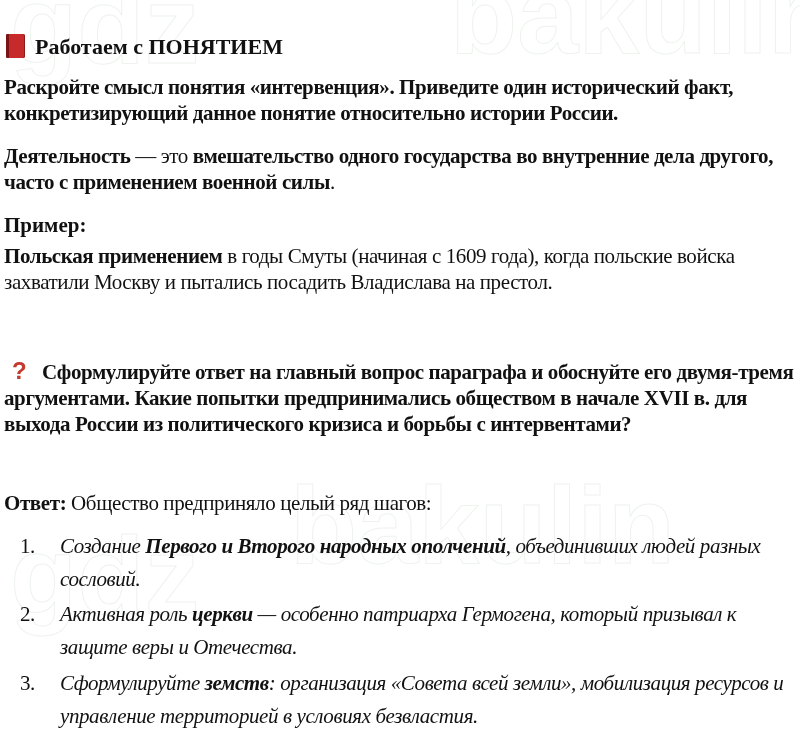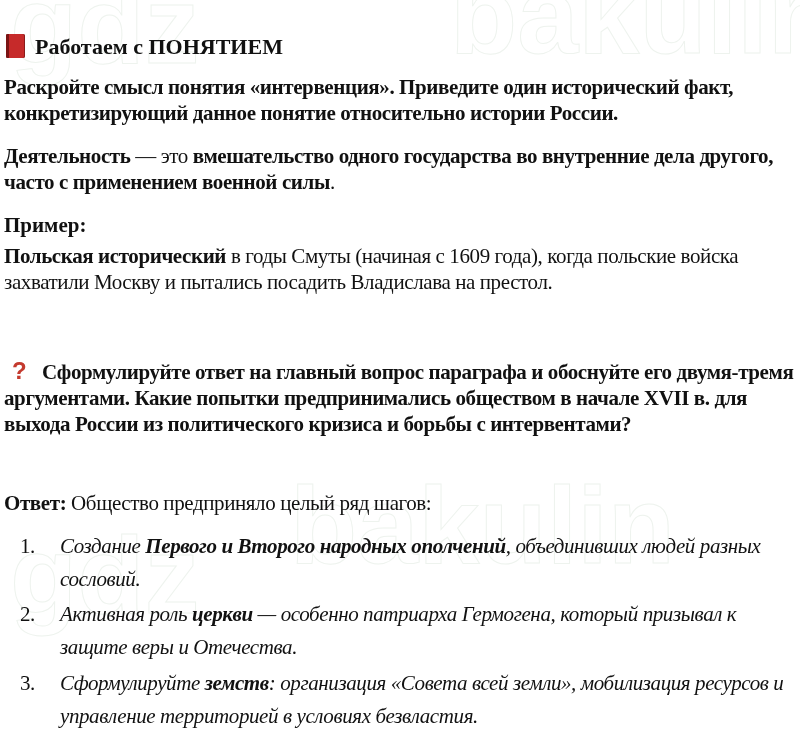--- a/index.html
+++ b/index.html
@@ -63,21 +63,21 @@
 
   <div class="p b cond" style="top:74px;">Раскройте смысл понятия «интервенция». Приведите один исторический факт, конкретизирующий данное понятие относительно истории России.</div>
 
   <div class="p cond" style="top:143px;">
     <span class="b">Деятельность</span><span> — это </span><span class="b">вмешательство одного государства во внутренние дела другого, часто с применением военной силы</span><span>.</span>
   </div>
 
   <div class="p b" style="top:212px;">Пример:</div>
 
   <div class="p cond" style="top:243px;">
-    <span class="b">Польская исторический</span><span> в годы Смуты (начиная с 1609 года), когда польские войска захватили Москву и пытались посадить Владислава на престол.</span>
+    <span class="b">Польская применением</span><span> в годы Смуты (начиная с 1609 года), когда польские войска захватили Москву и пытались посадить Владислава на престол.</span>
   </div>
 
   <div class="p b cond" style="top:358px;">
     <span class="q-icon">?</span><span>Сформулируйте ответ на главный вопрос параграфа и обоснуйте его двумя-тремя аргументами. Какие попытки предпринимались обществом в начале XVII в. для выхода России из политического кризиса и борьбы с интервентами?</span>
   </div>
 
   <div class="p cond" style="top:490px;">
     <span class="b">Ответ:</span><span> Общество предприняло целый ряд шагов:</span>
   </div>
 

